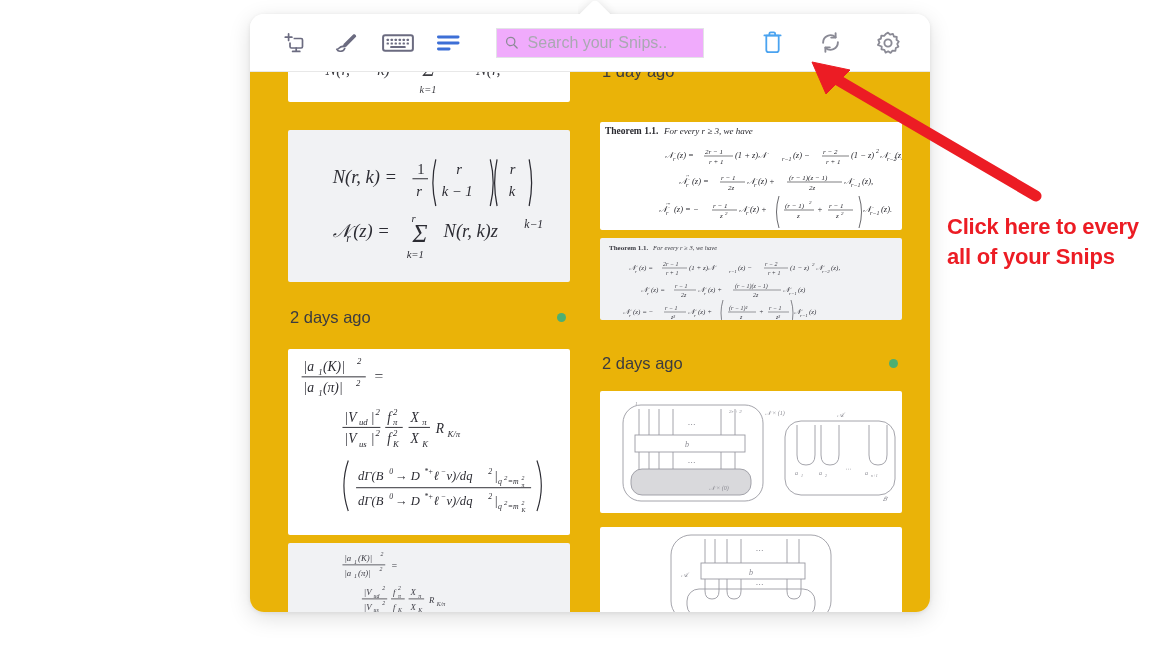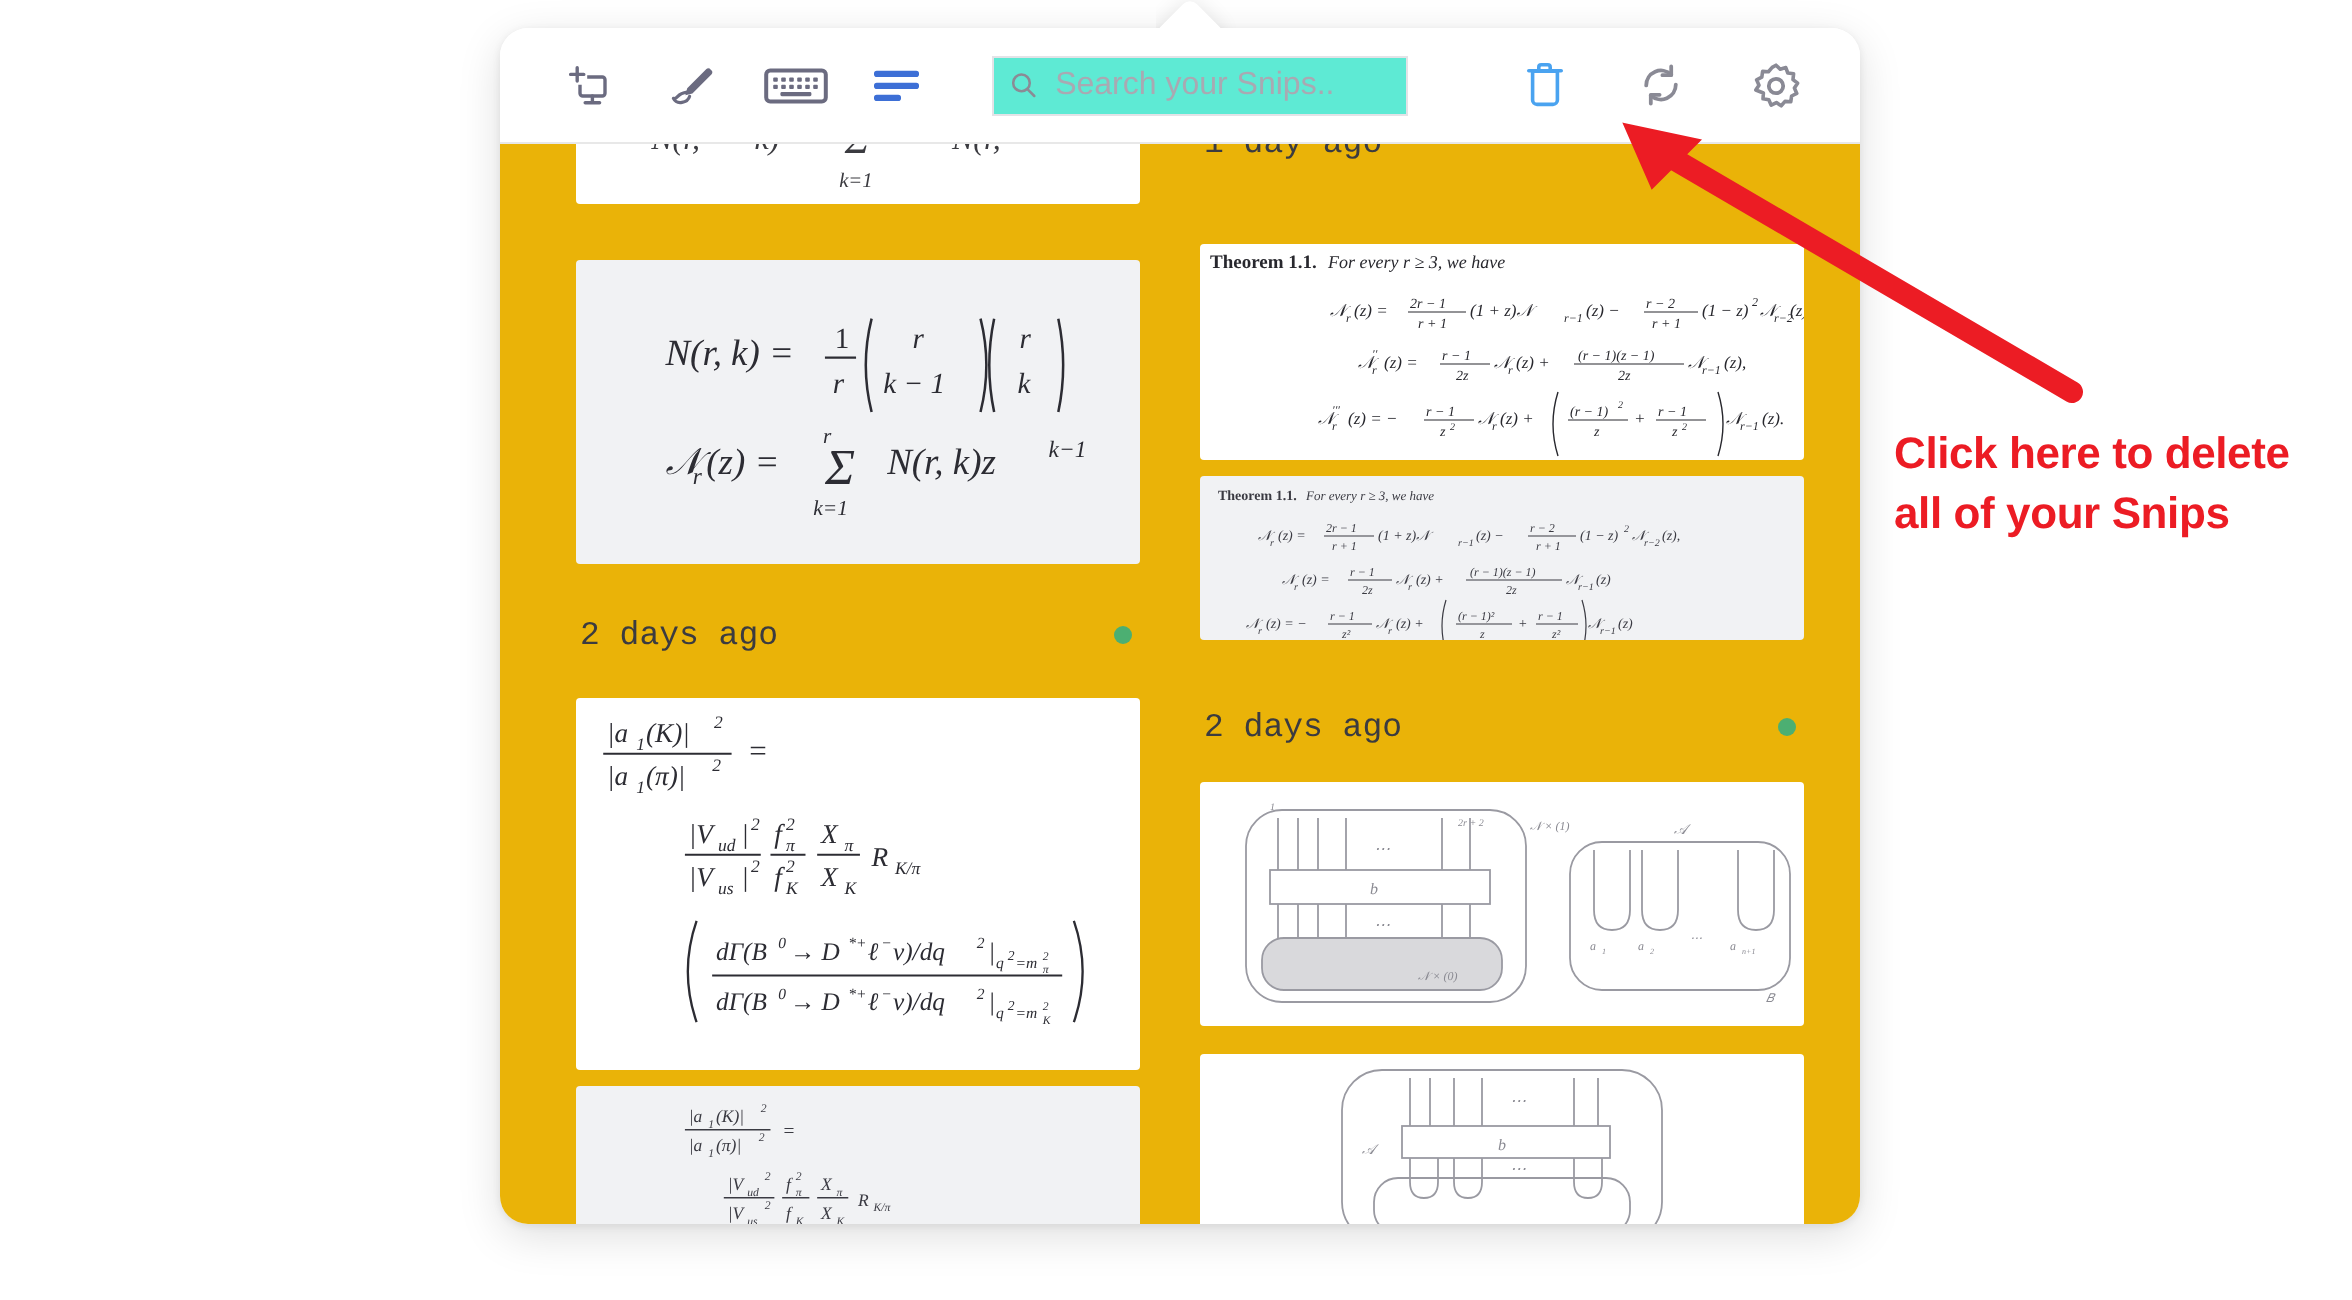--- a/index.html
+++ b/index.html
@@ -75,21 +75,21 @@
   }
   .tool-gap { width: 12px; flex: 0 0 auto; }
 
   
   #search-box {
     flex: 0 0 auto;
     width: 208px;
     height: 30px;
     margin-left: 26px;
     border: 1px solid #e3e3e7;
-    background: #5eead4;
+    background: #f0abfc;
     display: flex;
     align-items: center;
     padding: 0 8px;
     box-sizing: border-box;
   }
   #search-input {
     border: none;
     outline: none;
     flex: 1 1 auto;
     font-family: "Liberation Sans", sans-serif;
@@ -135,21 +135,21 @@
 
   .snip-meta {
     display: flex;
     align-items: center;
     justify-content: space-between;
     padding: 18px 4px 12px 2px;
   }
   .snip-time {
     font-size: 16.5px;
     color: #3b3b40;
-    font-family: Liberation Mono, monospace;
+    font-family: Liberation Sans, sans-serif;
   }
   .snip-dot {
     width: 9px;
     height: 9px;
     border-radius: 50%;
     flex: 0 0 auto;
   }
 
   .snip-thumb {
     background: #f1f2f4;
@@ -723,13 +723,13 @@
   <div class="tri"></div>
 </div>
 
 <svg id="annotation-arrow" viewBox="0 0 1176 650">
   <g stroke="#ec1c24" fill="#ec1c24">
     <line x1="1036" y1="196" x2="824" y2="72" stroke-width="11" stroke-linecap="round"></line>
     <polygon points="812,62 850,70 826,94"></polygon>
   </g>
 </svg>
 
-<div id="annotation-text">Click here to delete all of your Snips</div>
+<div id="annotation-text">Click here to every all of your Snips</div>
 
 </body></html>

